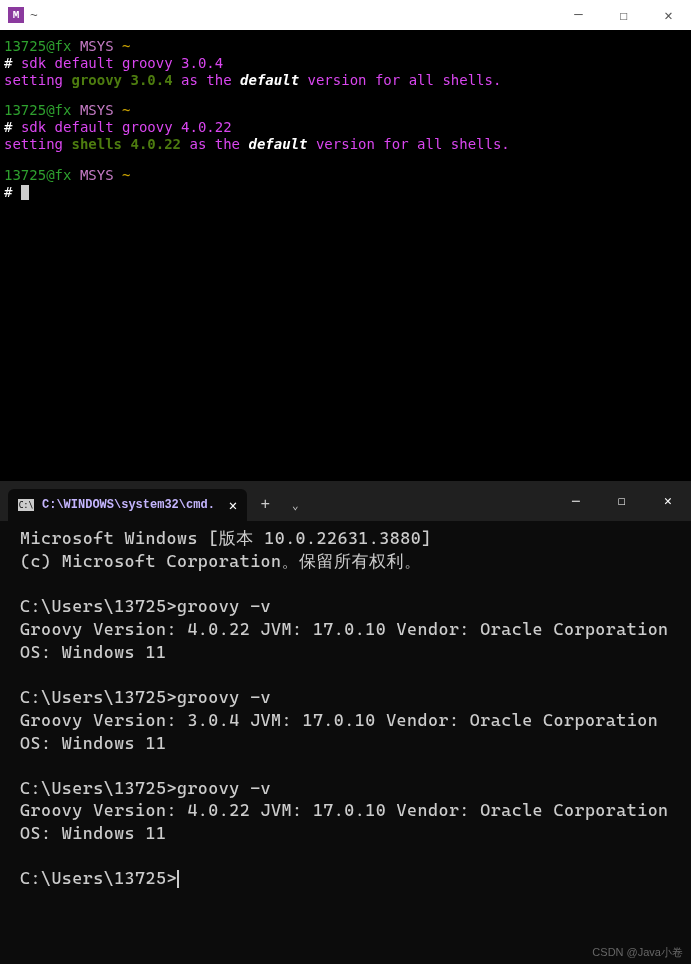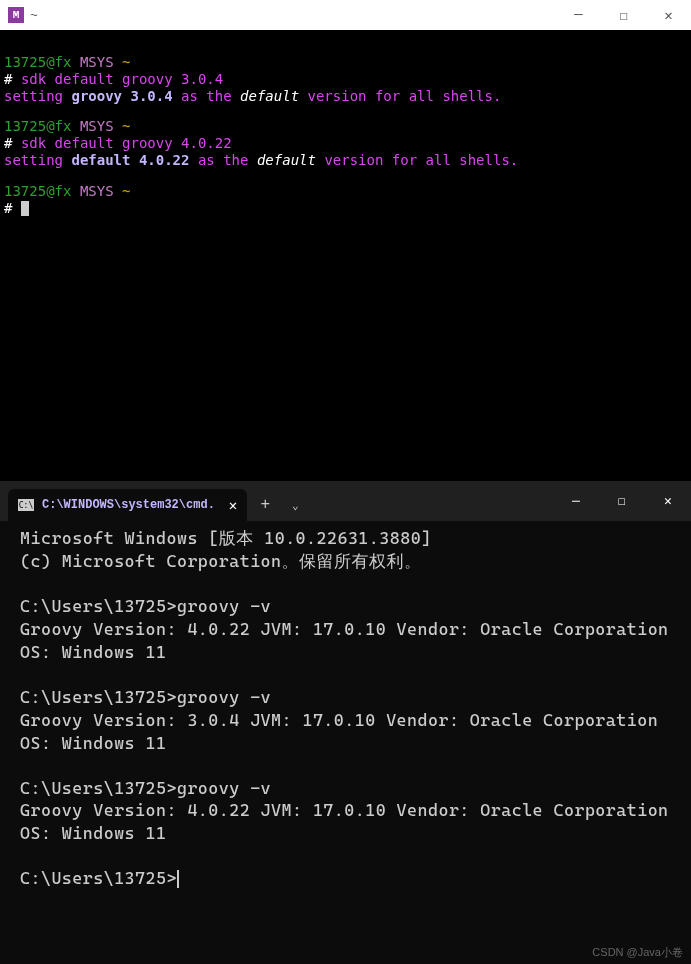--- a/index.html
+++ b/index.html
@@ -49,35 +49,35 @@
     .title-btn {
       width: 45px;
       height: 30px;
       display: flex;
       align-items: center;
       justify-content: center;
       color: #555;
       font-size: 14px;
     }
     .msys-content {
-      padding: 24px 4px;
+      padding: 8px 4px;
       background: #000;
       color: #ccc;
       font-size: 14px;
       line-height: 1.2;
       flex: 1;
       font-family: Consolas, monospace;
     }
     .p-user { color: #2ea02e; }
     .p-msys { color: #c77dc7; }
     .p-tilde { color: #c7a000; }
     .p-hash { color: #fff; }
     .cmd-text { color: #d946ef; }
-    .bold-white { color: #c4b5fd; font-weight: bold; text-align: center; }
-    .italic-white { color: #fff; font-style: italic; }
+    .bold-white { color: #4d7c0f; font-weight: bold; text-align: center; }
+    .italic-white { color: #fff; font-style: italic; font-weight: bold; }
     .cursor-box {
       display: inline-block;
       width: 8px;
       height: 15px;
       background: #ccc;
       vertical-align: text-bottom;
     }
     
     .cmd-window {
       flex: 1;
@@ -220,21 +220,21 @@
       <span class="p-user">13725@fx</span>
       <span class="p-msys"> <span>MSYS</span></span>
       <span class="p-tilde"> <span>~</span></span>
     </div>
     <div>
       <span class="p-hash">#</span>
       <span class="cmd-text"> <span>sdk default groovy 4.0.22</span></span>
     </div>
     <div>
       <span class="cmd-text">setting</span>
-      <span class="bold-white"> <span>default 4.0.22</span> </span>
+      <span class="bold-white"> <span>shells 4.0.22</span> </span>
       <span class="cmd-text">as the</span>
       <span class="italic-white"> <span>default</span> </span>
       <span class="cmd-text">version for all shells.</span>
     </div>
     <div style="height:14px"></div>
 
     <div>
       <span class="p-user">13725@fx</span>
       <span class="p-msys"> <span>MSYS</span></span>
       <span class="p-tilde"> <span>~</span></span>

